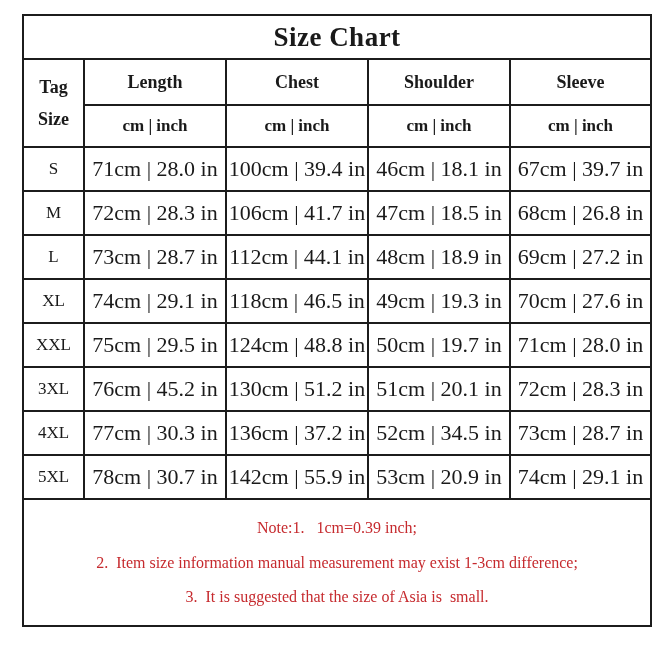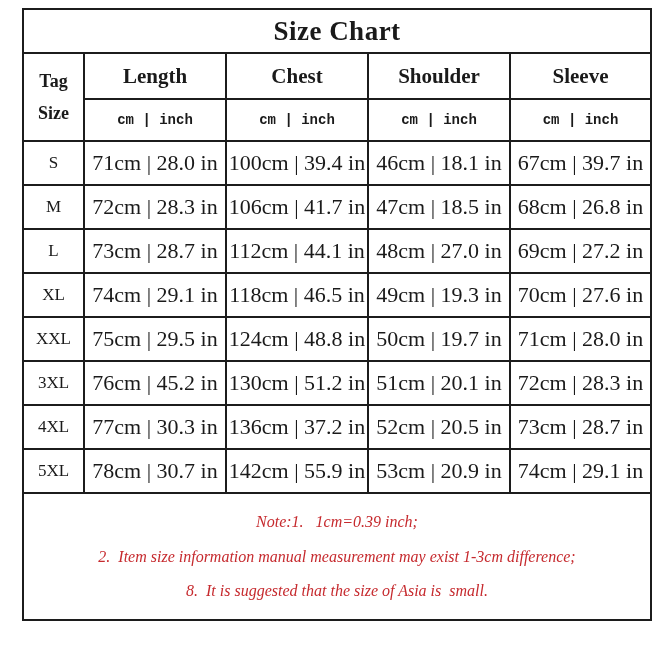--- a/index.html
+++ b/index.html
@@ -13,21 +13,21 @@
   }
   .stage {
     position: relative;
     width: 669px;
     height: 659px;
     background: #ffffff;
   }
   table.size-table {
     position: absolute;
     left: 22px;
-    top: 8px;
+    top: 14px;
     width: 628px;
     border-collapse: collapse;
     table-layout: fixed;
   }
   table.size-table td {
     border: 2px solid #1c1c1c;
     text-align: center;
     vertical-align: middle;
     padding: 0;
     background: #ffffff;
@@ -44,28 +44,27 @@
   }
   .tag-size-inner {
     display: flex;
     flex-direction: column;
     justify-content: space-around;
     height: 64px;
   }
   td.col-header-cell {
     height: 44px;
     font-weight: bold;
-    font-size: 21px;
+    font-size: 18px;
     margin-top: 20px;
   }
   td.sub-header-cell {
     height: 40px;
     font-weight: bold;
-    font-size: 14px;
-    font-family: Liberation Mono, monospace;
+    font-size: 17px;
   }
   td.data-cell {
     height: 42px;
     font-size: 22px;
   }
   td.size-cell {
     font-size: 17px;
   }
   td.notes-cell {
     height: 125px;
@@ -76,21 +75,20 @@
   .notes-inner {
     display: flex;
     flex-direction: column;
     gap: 17px;
   }
   .note-line {
     color: #c62a2e;
     font-size: 16px;
     white-space: pre-wrap;
     line-height: 1.1;
-    font-style: italic;
   }
 </style>
 </head>
 <body>
 
 <div class="stage">
   <table class="size-table">
     <colgroup>
       <col style="width:61px">
       <col style="width:142px">
@@ -135,21 +133,21 @@
       <td class="data-cell size-cell">M</td>
       <td class="data-cell">72cm | 28.3 in</td>
       <td class="data-cell">106cm | 41.7 in</td>
       <td class="data-cell">47cm | 18.5 in</td>
       <td class="data-cell">68cm | 26.8 in</td>
     </tr>
     <tr>
       <td class="data-cell size-cell">L</td>
       <td class="data-cell">73cm | 28.7 in</td>
       <td class="data-cell">112cm | 44.1 in</td>
-      <td class="data-cell">48cm | 27.0 in</td>
+      <td class="data-cell">48cm | 18.9 in</td>
       <td class="data-cell">69cm | 27.2 in</td>
     </tr>
     <tr>
       <td class="data-cell size-cell">XL</td>
       <td class="data-cell">74cm | 29.1 in</td>
       <td class="data-cell">118cm | 46.5 in</td>
       <td class="data-cell">49cm | 19.3 in</td>
       <td class="data-cell">70cm | 27.6 in</td>
     </tr>
     <tr>
@@ -163,35 +161,35 @@
       <td class="data-cell size-cell">3XL</td>
       <td class="data-cell">76cm | 45.2 in</td>
       <td class="data-cell">130cm | 51.2 in</td>
       <td class="data-cell">51cm | 20.1 in</td>
       <td class="data-cell">72cm | 28.3 in</td>
     </tr>
     <tr>
       <td class="data-cell size-cell">4XL</td>
       <td class="data-cell">77cm | 30.3 in</td>
       <td class="data-cell">136cm | 37.2 in</td>
-      <td class="data-cell">52cm | 20.5 in</td>
+      <td class="data-cell">52cm | 34.5 in</td>
       <td class="data-cell">73cm | 28.7 in</td>
     </tr>
     <tr>
       <td class="data-cell size-cell">5XL</td>
       <td class="data-cell">78cm | 30.7 in</td>
       <td class="data-cell">142cm | 55.9 in</td>
       <td class="data-cell">53cm | 20.9 in</td>
       <td class="data-cell">74cm | 29.1 in</td>
     </tr>
 
     <tr>
       <td class="notes-cell" colspan="5">
         <div class="notes-inner">
           <div class="note-line">Note:1.   1cm=0.39 inch;</div>
           <div class="note-line">2.  Item size information manual measurement may exist 1-3cm difference;</div>
-          <div class="note-line">8.  It is suggested that the size of Asia is  small.</div>
+          <div class="note-line">3.  It is suggested that the size of Asia is  small.</div>
         </div>
       </td>
     </tr>
   </tbody>
     </table>
 </div>
 
 </body></html>

